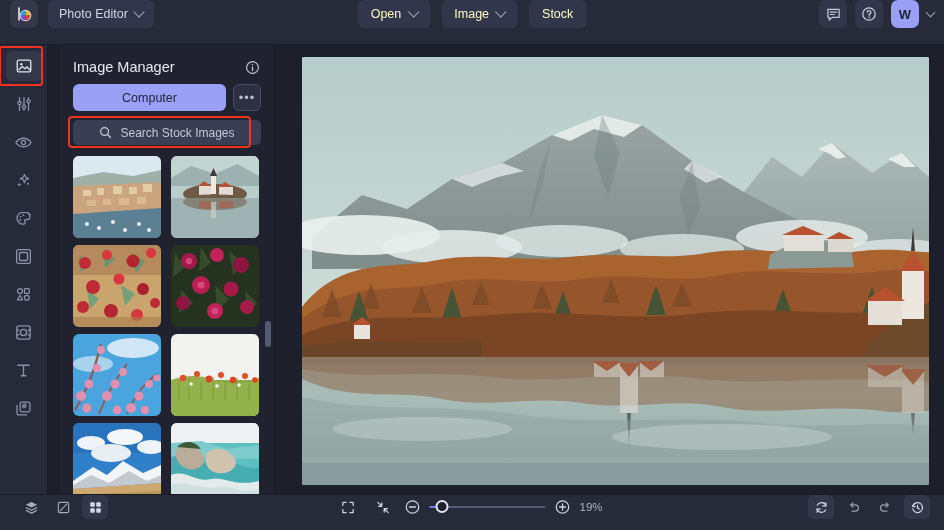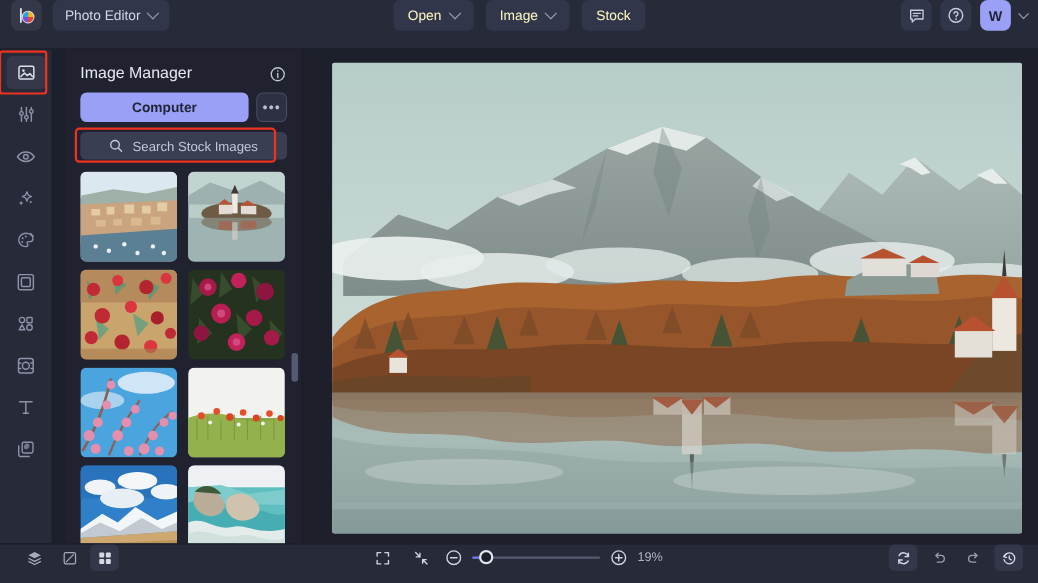--- a/index.html
+++ b/index.html
@@ -112,21 +112,20 @@
     padding: 14px 14px 9px 13px;
   }
   .panel-title { color: #e6e8f0; font-size: 14.5px; }
   .panel-btnrow { display: flex; gap: 7px; padding: 0 13px 9px 13px; }
   .btn-primary {
     flex: 1; height: 27px;
     background: #9aa0f5; color: #21253a;
     border-radius: 6px; font-size: 12.5px;
     display: flex; align-items: center; justify-content: center;
     cursor: pointer;
-    font-weight: bold;
   }
   .btn-dots {
     width: 28px; height: 27px;
     background: #2c3042; border: 1px solid #474c64;
     border-radius: 6px; color: #b9bdd0; font-size: 13px;
     display: flex; align-items: center; justify-content: center;
     letter-spacing: 1px; cursor: pointer;
   }
   .search-wrap { padding: 0 13px 11px 13px; position: relative; }
   .search-box {

